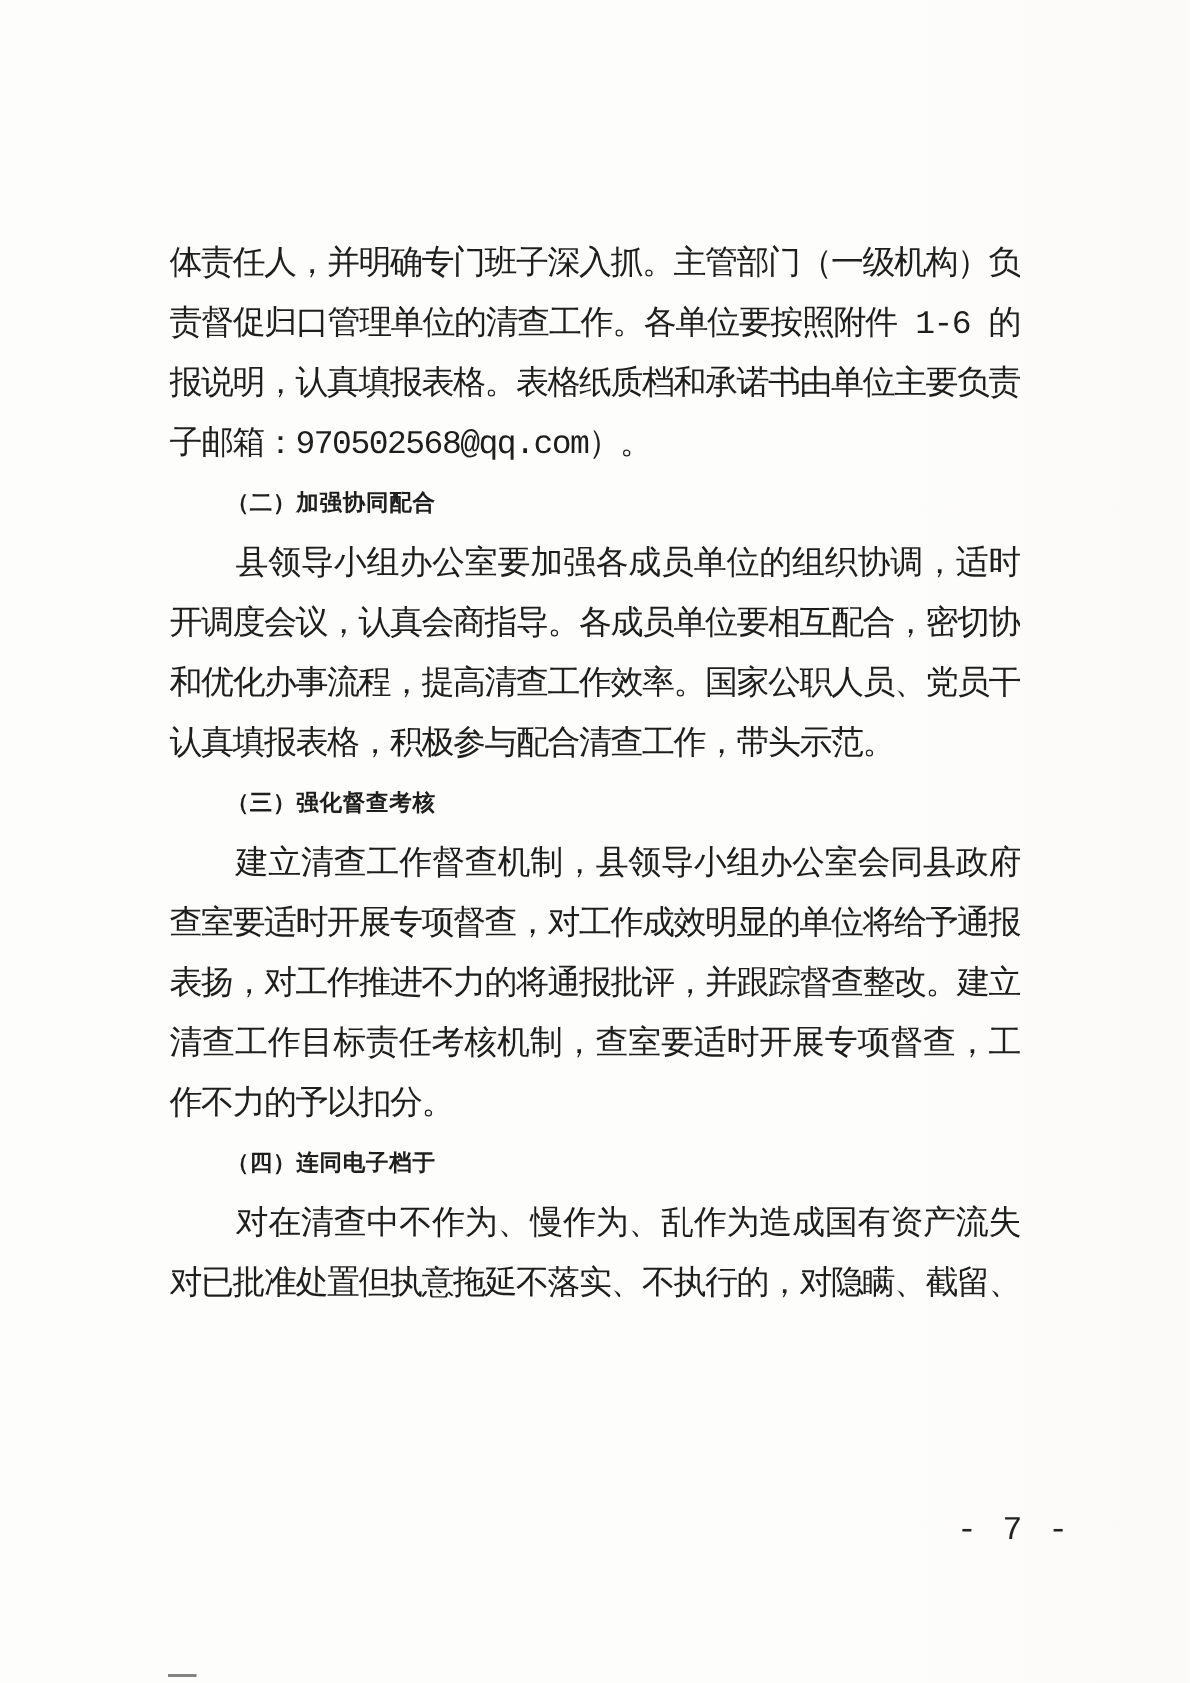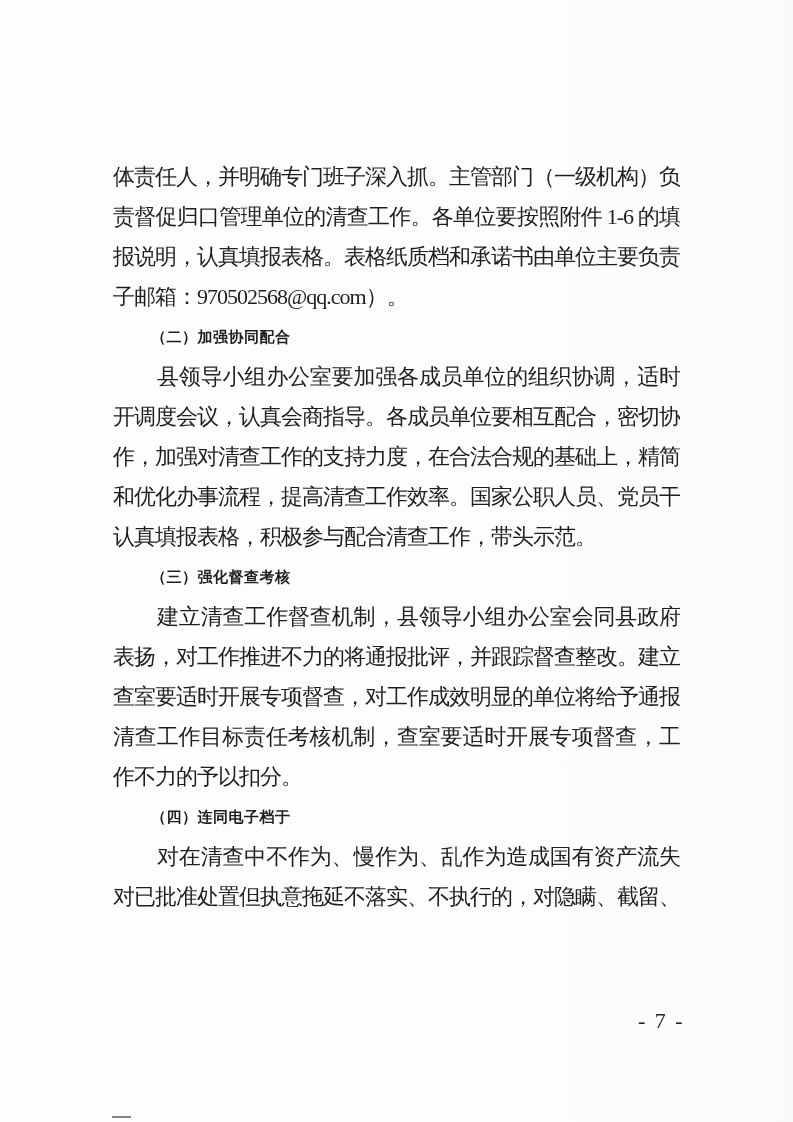--- a/index.html
+++ b/index.html
@@ -5,21 +5,21 @@
   html, body {
     margin: 0;
     padding: 0;
   }
   .page {
     position: relative;
     width: 793px;
     height: 1122px;
     background: linear-gradient(90deg, #fdfdfc 0%, #fdfdfc 68%, #fbfaf8 100%);
     overflow: hidden;
-    font-family: Liberation Serif, serif;
+    font-family: Liberation Mono, monospace;
     color: #1e1e1e;
   }
   .doc-body {
     position: absolute;
     left: 113px;
     top: 157px;
     width: 567px;
   }
   .paragraph {
     margin: 0;
@@ -73,29 +73,28 @@
       <div class="paragraph">
         <div class="line">体责任人，并明确专门班子深入抓。主管部门（一级机构）负</div>
         <div class="line">责督促归口管理单位的清查工作。各单位要按照附件 1-6 的填</div>
         <div class="line">报说明，认真填报表格。表格纸质档和承诺书由单位主要负责</div>
         <div class="line para-last">子邮箱：970502568@qq.com）。</div>
       </div>
       <div class="heading">（二）加强协同配合</div>
       <div class="paragraph">
         <div class="line para-first">县领导小组办公室要加强各成员单位的组织协调，适时召</div>
         <div class="line">开调度会议，认真会商指导。各成员单位要相互配合，密切协</div>
-        <div class="line">作，加强对清查工作的支持力度，在合法合规的基础上，精简</div>
         <div class="line">和优化办事流程，提高清查工作效率。国家公职人员、党员干</div>
         <div class="line para-last">认真填报表格，积极参与配合清查工作，带头示范。</div>
       </div>
       <div class="heading">（三）强化督查考核</div>
       <div class="paragraph">
         <div class="line para-first">建立清查工作督查机制，县领导小组办公室会同县政府督</div>
+        <div class="line">查室要适时开展专项督查，对工作成效明显的单位将给予通报</div>
         <div class="line">表扬，对工作推进不力的将通报批评，并跟踪督查整改。建立</div>
-        <div class="line">查室要适时开展专项督查，对工作成效明显的单位将给予通报</div>
         <div class="line">清查工作目标责任考核机制，查室要适时开展专项督查，工</div>
         <div class="line para-last">作不力的予以扣分。</div>
       </div>
       <div class="heading">（四）连同电子档于</div>
       <div class="paragraph">
         <div class="line para-first">对在清查中不作为、慢作为、乱作为造成国有资产流失的；</div>
         <div class="line">对已批准处置但执意拖延不落实、不执行的，对隐瞒、截留、</div>
       </div>
     </div>
   <div class="page-number">- 7 -</div>

